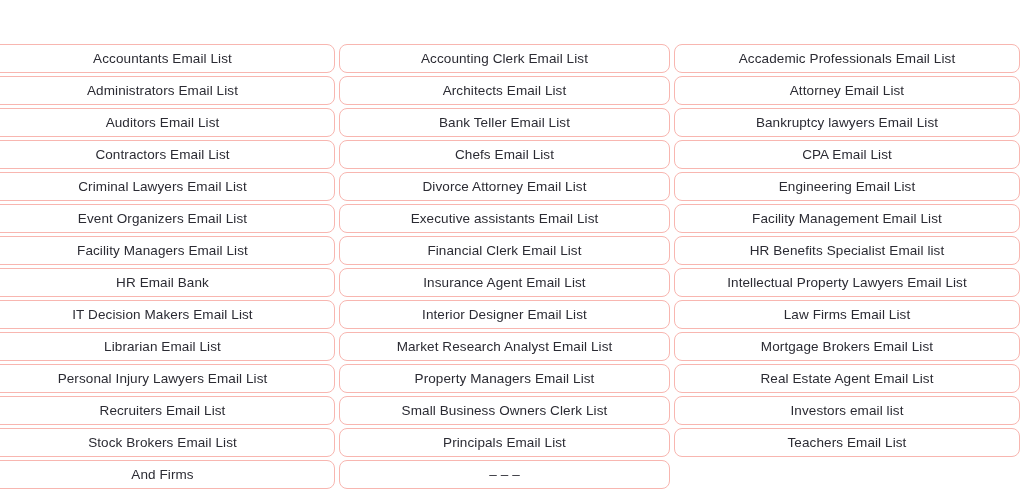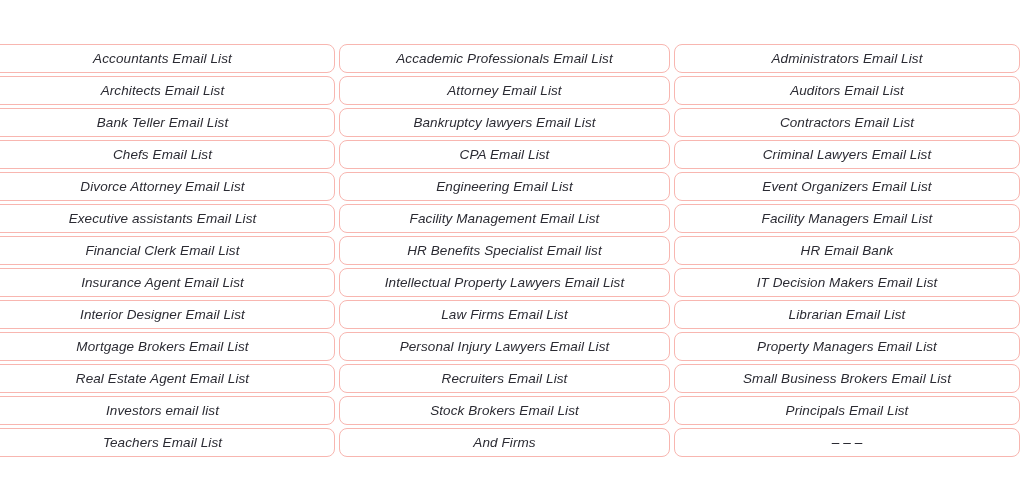--- a/index.html
+++ b/index.html
@@ -7,21 +7,20 @@
     padding: 0;
     background: #ffffff;
     font-family: "Liberation Sans", sans-serif;
   }
   .viewport {
     position: relative;
     width: 1024px;
     height: 504px;
     overflow: hidden;
     background: #ffffff;
-    font-style: italic;
   }
   .grid {
     position: absolute;
     top: 44px;
     left: -10px;
     display: grid;
     grid-template-columns: 345px 331px 346px;
     column-gap: 4px;
     row-gap: 3px;
     grid-auto-rows: 29px;
@@ -42,20 +41,21 @@
     white-space: nowrap;
     cursor: pointer;
   }
 </style>
 </head>
 <body>
 
 <div class="viewport">
   <div class="grid">
       <div class="cell">Accountants Email List</div>
+      <div class="cell">Accounting Clerk Email List</div>
       <div class="cell">Accademic Professionals Email List</div>
       <div class="cell">Administrators Email List</div>
       <div class="cell">Architects Email List</div>
       <div class="cell">Attorney Email List</div>
       <div class="cell">Auditors Email List</div>
       <div class="cell">Bank Teller Email List</div>
       <div class="cell">Bankruptcy lawyers Email List</div>
       <div class="cell">Contractors Email List</div>
       <div class="cell">Chefs Email List</div>
       <div class="cell">CPA Email List</div>
@@ -68,26 +68,27 @@
       <div class="cell">Facility Managers Email List</div>
       <div class="cell">Financial Clerk Email List</div>
       <div class="cell">HR Benefits Specialist Email list</div>
       <div class="cell">HR Email Bank</div>
       <div class="cell">Insurance Agent Email List</div>
       <div class="cell">Intellectual Property Lawyers Email List</div>
       <div class="cell">IT Decision Makers Email List</div>
       <div class="cell">Interior Designer Email List</div>
       <div class="cell">Law Firms Email List</div>
       <div class="cell">Librarian Email List</div>
+      <div class="cell">Market Research Analyst Email List</div>
       <div class="cell">Mortgage Brokers Email List</div>
       <div class="cell">Personal Injury Lawyers Email List</div>
       <div class="cell">Property Managers Email List</div>
       <div class="cell">Real Estate Agent Email List</div>
       <div class="cell">Recruiters Email List</div>
-      <div class="cell">Small Business Brokers Email List</div>
+      <div class="cell">Small Business Owners Clerk List</div>
       <div class="cell">Investors email list</div>
       <div class="cell">Stock Brokers Email List</div>
       <div class="cell">Principals Email List</div>
       <div class="cell">Teachers Email List</div>
       <div class="cell">And Firms</div>
       <div class="cell">– – –</div>
     </div>
 </div>
 
 </body></html>

